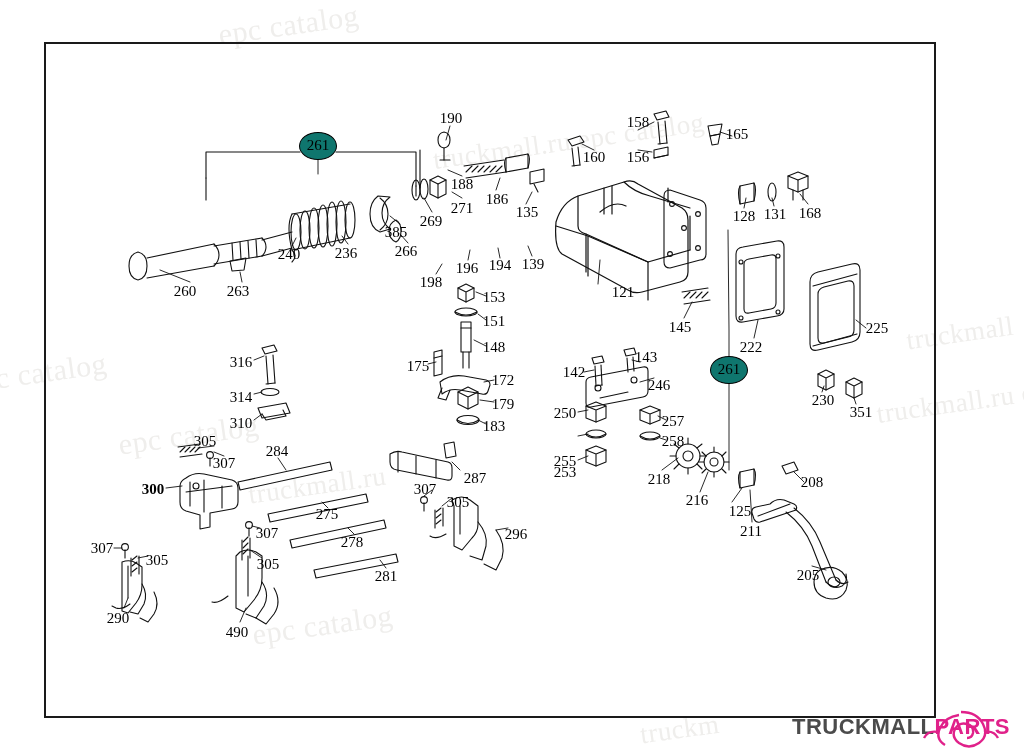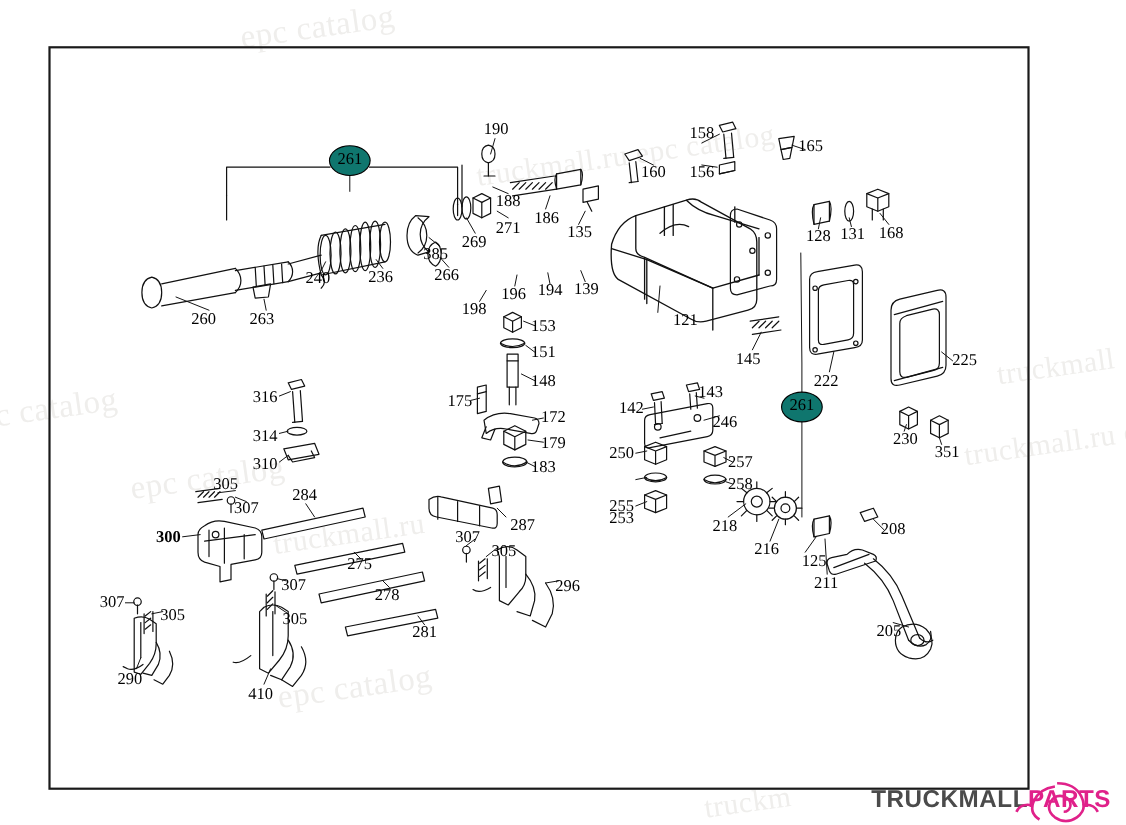--- a/index.html
+++ b/index.html
@@ -529,21 +529,21 @@
   <div class="lbl" style="left:268px;top:564px;">305</div>
   <div class="lbl" style="left:352px;top:542px;">278</div>
   <div class="lbl" style="left:386px;top:576px;">281</div>
   <div class="lbl" style="left:463px;top:478px;padding-left:24px;">287</div>
   <div class="lbl" style="left:425px;top:489px;">307</div>
   <div class="lbl" style="left:458px;top:502px;">305</div>
   <div class="lbl" style="left:516px;top:534px;">296</div>
   <div class="lbl" style="left:102px;top:548px;">307</div>
   <div class="lbl" style="left:157px;top:560px;">305</div>
   <div class="lbl" style="left:118px;top:618px;">290</div>
-  <div class="lbl" style="left:237px;top:632px;">410</div>
+  <div class="lbl" style="left:237px;top:632px;">490</div>
   <div class="lbl" style="left:574px;top:372px;text-align:right;">142</div>
   <div class="lbl" style="left:646px;top:357px;">143</div>
   <div class="lbl" style="left:659px;top:385px;">246</div>
   <div class="lbl" style="left:565px;top:413px;">250</div>
   <div class="lbl" style="left:565px;top:450px;margin-top:22px;">253</div>
   <div class="lbl" style="left:565px;top:461px;">255</div>
   <div class="lbl" style="left:673px;top:421px;">257</div>
   <div class="lbl" style="left:673px;top:441px;">258</div>
   <div class="lbl" style="left:659px;top:479px;">218</div>
   <div class="lbl" style="left:697px;top:500px;">216</div>

